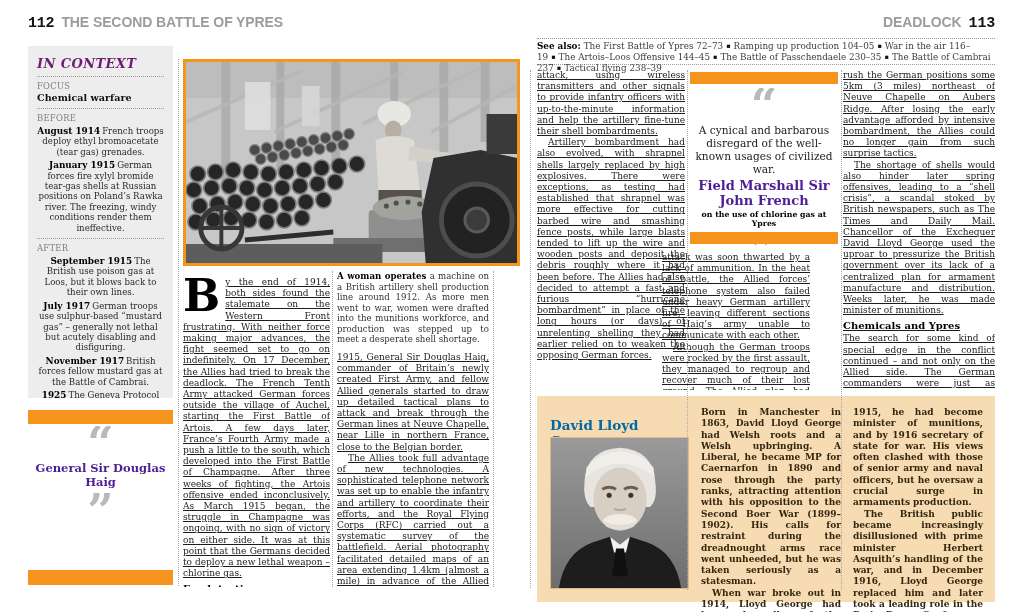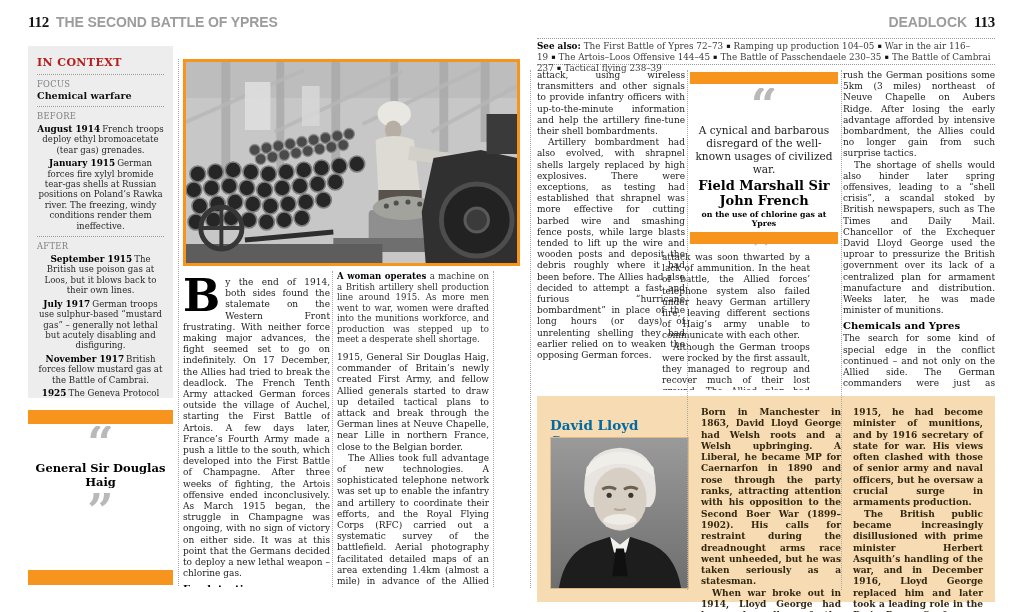--- a/index.html
+++ b/index.html
@@ -2,49 +2,49 @@
 <html><head>
 <meta charset="utf-8">
 <style>
   * { margin:0; padding:0; box-sizing:border-box; }
   html,body { width:1024px; height:612px; }
   body { background:#ffffff; font-family:"DejaVu Serif", serif; position:relative; overflow:hidden; color:#1c1c1c; }
   .abs { position:absolute; }
 
   
   .hdr { top:12px; height:20px; white-space:nowrap; }
-  .pgnum { font-family:Liberation Serif, serif; font-weight:bold; font-size:15px; color:#141414; letter-spacing:-0.2px; }
+  .pgnum { font-family:Liberation Mono, monospace; font-weight:bold; font-size:15px; color:#141414; letter-spacing:-0.2px; }
   .pgtitle { font-family:"Liberation Sans", sans-serif; font-weight:bold; font-size:14px; color:#9c9c9c; letter-spacing:-0.1px; margin:0 7px; }
 
   
   .ctx { left:28px; top:46px; width:145px; height:352px; background:#ededed; padding:10px 9px; overflow:hidden; }
-  .ctx-title { font-size:11px; font-weight:bold; letter-spacing:.4px; color:#b91c1c; }
+  .ctx-title { font-size:13px; font-weight:bold; letter-spacing:.4px; color:#701a75;font-style:italic; }
   .ctx-sep { border-top:1px dotted #9a9a9a; margin:5px 0 4px; }
   .ctx-label { font-size:8.4px; color:#7f7f7f; letter-spacing:.3px; margin-top:1px; }
   .ctx-focus { font-size:9.6px; font-weight:bold; color:#111; margin-top:1px; }
   .ctx-entry { font-size:8.6px; line-height:10.4px; color:#2a2a2a; margin-top:3px; text-align:center; }
   .ctx-entry b { font-size:8.9px; color:#000; margin-right:2px; }
 
   
   .obar { background:#f7941d; }
 
   
   .qblock { text-align:center; }
   .qmark { font-size:46px; font-weight:bold; color:#b9b9b9; line-height:34px; height:34px; overflow:hidden; }
   .qmark.close { line-height:44px; }
   .qtext { font-size:10.3px; line-height:12.6px; color:#222; margin-top:2px; }
-  .qattr { font-size:11.5px; font-weight:bold; color:#000000; margin-top:2px; line-height:13.5px; }
+  .qattr { font-size:11.5px; font-weight:bold; color:#4c1d95; margin-top:2px; line-height:13.5px; }
   .qctx { font-size:7.8px; font-weight:bold; color:#000; margin-top:2px; }
 
   
   .photo-frame { left:183px; top:59px; width:337px; height:207px; border:3px solid #f7941d; background:#c9c9c9; }
   .photo-frame svg { display:block; width:100%; height:100%; }
 
   
-  .bodycol { font-size:9px; line-height:11.2px; color:#1c1c1c; text-align:justify; }
+  .bodycol { font-size:9px; line-height:11.2px; color:#1c1c1c; text-align:justify;text-decoration:underline; }
   .bodycol p { margin:0; }
   .indent { text-indent:11px; }
   .colhead { font-size:10px; font-weight:bold; color:#000; margin:4px 0 1px; line-height:12px; }
   .dropcap { float:left; font-size:44px; line-height:33px; font-weight:bold; color:#000; margin:2px 5px 0 0; }
 
   .caption { font-size:8.6px; line-height:10.5px; color:#333; text-align:justify; }
   .caption b { color:#000; }
 
   
   .see-also { left:537px; top:38px; width:458px; height:27px; border-top:1px dotted #999; border-bottom:1px dotted #999; font-size:8.8px; line-height:11px; color:#3d3d3d; padding-top:2px; text-align:left; }
@@ -209,21 +209,21 @@
     </svg>
   </figure>
 
   <div class="abs bodycol" style="left:183px;top:277px;width:147px;height:310px;overflow:hidden;">
     <p><span class="dropcap">B</span><span>y the end of 1914, both sides found the stalemate on the Western Front frustrating. With neither force making major advances, the fight seemed set to go on indefinitely. On 17 December, the Allies had tried to break the deadlock. The French Tenth Army attacked German forces outside the village of Auchel, starting the First Battle of Artois. A few days later, France’s Fourth Army made a push a little to the south, which developed into the First Battle of Champagne. After three weeks of fighting, the Artois offensive ended inconclusively. As March 1915 began, the struggle in Champagne was ongoing, with no sign of victory on either side. It was at this point that the Germans decided to deploy a new lethal weapon – chlorine gas.</span></p>
     <h3 class="colhead">Fresh tactics</h3>
 
   </div>
 
   <div class="abs" style="left:337px;top:271px;width:152px;">
-    <p class="caption"><b>A woman operates</b><span> a machine on a British artillery shell production line around 1915. As more men went to war, women were drafted into the munitions workforce, and production was stepped up to meet a desperate shell shortage.</span></p>
+    <p class="caption"><b>A woman operates</b><span> a machine on a British artillery shell production line around 1912. As more men went to war, women were drafted into the munitions workforce, and production was stepped up to meet a desperate shell shortage.</span></p>
   </div>
   <div class="abs bodycol" style="left:337px;top:352px;width:152px;height:236px;overflow:hidden;">
     <p>1915, General Sir Douglas Haig, commander of Britain’s newly created First Army, and fellow Allied generals started to draw up detailed tactical plans to attack and break through the German lines at Neuve Chapelle, near Lille in northern France, close to the Belgian border.</p>
     <p class="indent">The Allies took full advantage of new technologies. A sophisticated telephone network was set up to enable the infantry and artillery to coordinate their efforts, and the Royal Flying Corps (RFC) carried out a systematic survey of the battlefield. Aerial photography facilitated detailed maps of an area extending 1.4km (almost a mile) in advance of the Allied front line. Officers on the ground now knew exactly what they would be leading their soldiers into. The RFC would be airborne for the</p>
   </div>
 
   <div class="abs hdr" style="right:29px;text-align:right;">
     <span class="pgtitle">DEADLOCK</span><span class="pgnum">113</span>
   </div>
 

